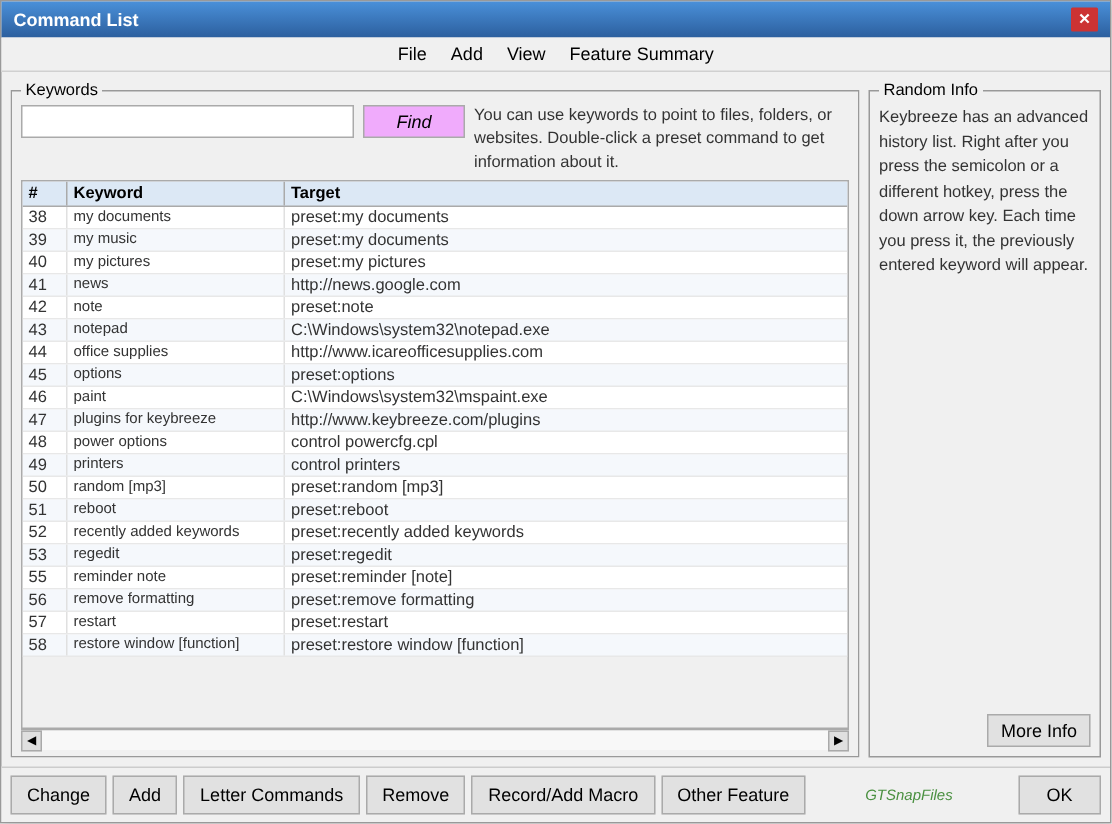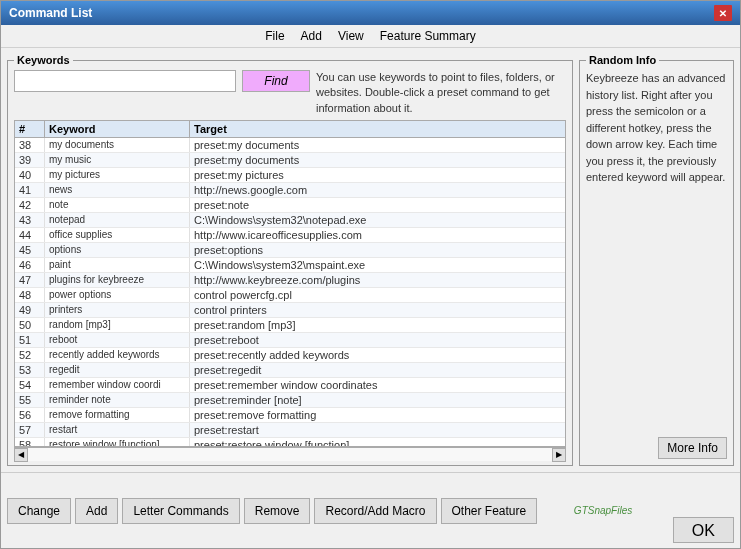--- a/index.html
+++ b/index.html
@@ -248,23 +248,22 @@
       font-size: 12px;
       height: 26px;
     }
 
     .ok-btn {
       margin-left: auto;
       padding: 4px 18px;
       background: #e1e1e1;
       border: 1px solid #aaa;
       cursor: pointer;
-      font-size: 16px;
+      font-size: 12px;
       height: 26px;
-      margin-top: 39px;
     }
 
     .snapfiles-watermark {
       font-size: 10px;
       color: #4a9040;
       font-style: italic;
       margin-left: auto;
       margin-right: 4px;
     }
 
@@ -297,21 +296,20 @@
     }
 
     fieldset {
       border: 1px solid #999;
       padding: 4px 6px 6px 6px;
     }
 
     legend {
       font-size: 11px;
       padding: 0 3px;
-      font-weight: bold;
     }
   </style>
 </head>
 <body>
 
 <div class="window">
 
   <div class="title-bar">
     <span class="title-bar-title">Command List</span>
     <button class="title-bar-close">✕</button>
@@ -417,25 +415,20 @@
                 <div class="cell-num">52</div>
                 <div class="cell-keyword">recently added keywords</div>
                 <div class="cell-target">preset:recently added keywords</div>
               </div>
               <div class="table-row">
                 <div class="cell-num">53</div>
                 <div class="cell-keyword">regedit</div>
                 <div class="cell-target">preset:regedit</div>
               </div>
               <div class="table-row">
-                <div class="cell-num">54</div>
-                <div class="cell-keyword">remember window coordi</div>
-                <div class="cell-target">preset:remember window coordinates</div>
-              </div>
-              <div class="table-row">
                 <div class="cell-num">55</div>
                 <div class="cell-keyword">reminder note</div>
                 <div class="cell-target">preset:reminder [note]</div>
               </div>
               <div class="table-row">
                 <div class="cell-num">56</div>
                 <div class="cell-keyword">remove formatting</div>
                 <div class="cell-target">preset:remove formatting</div>
               </div>
               <div class="table-row">

